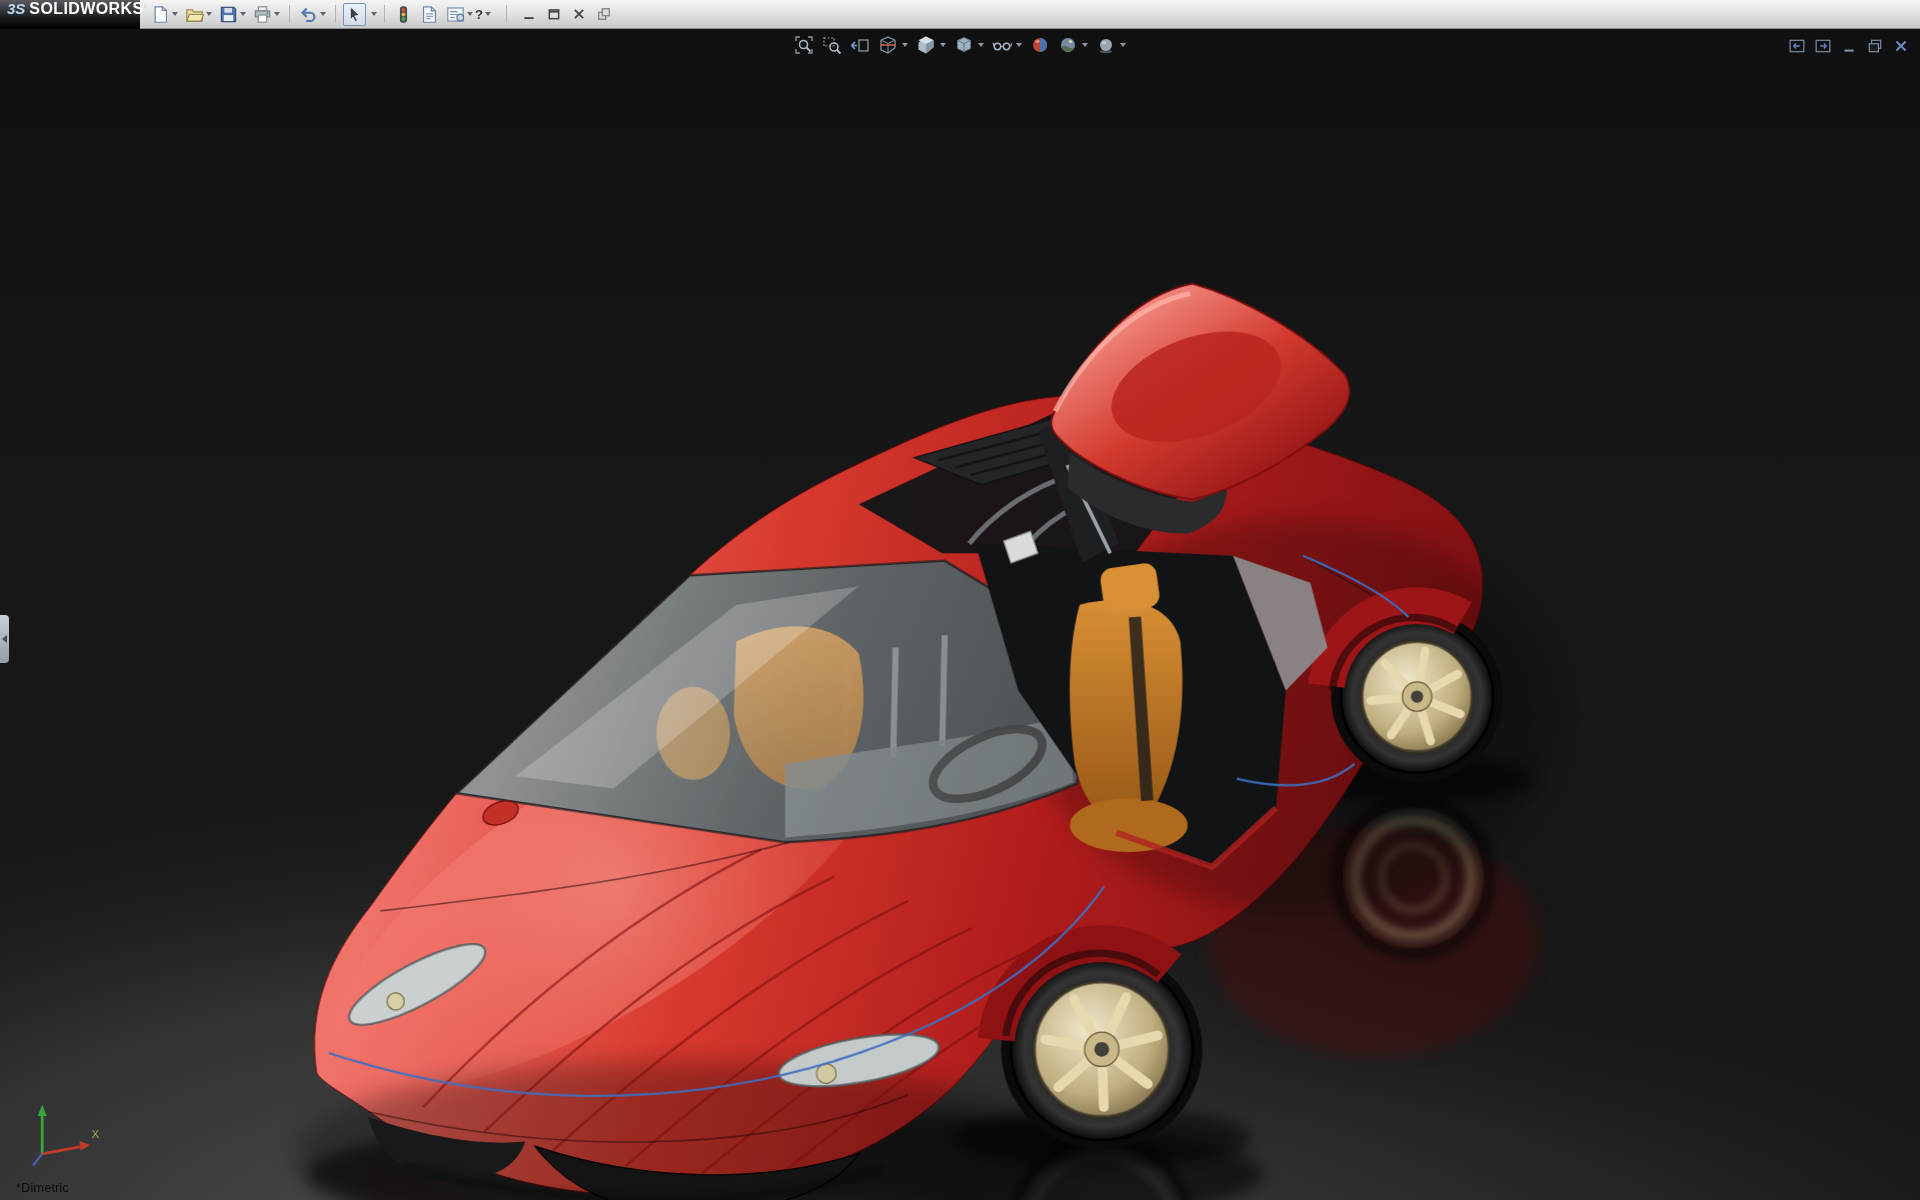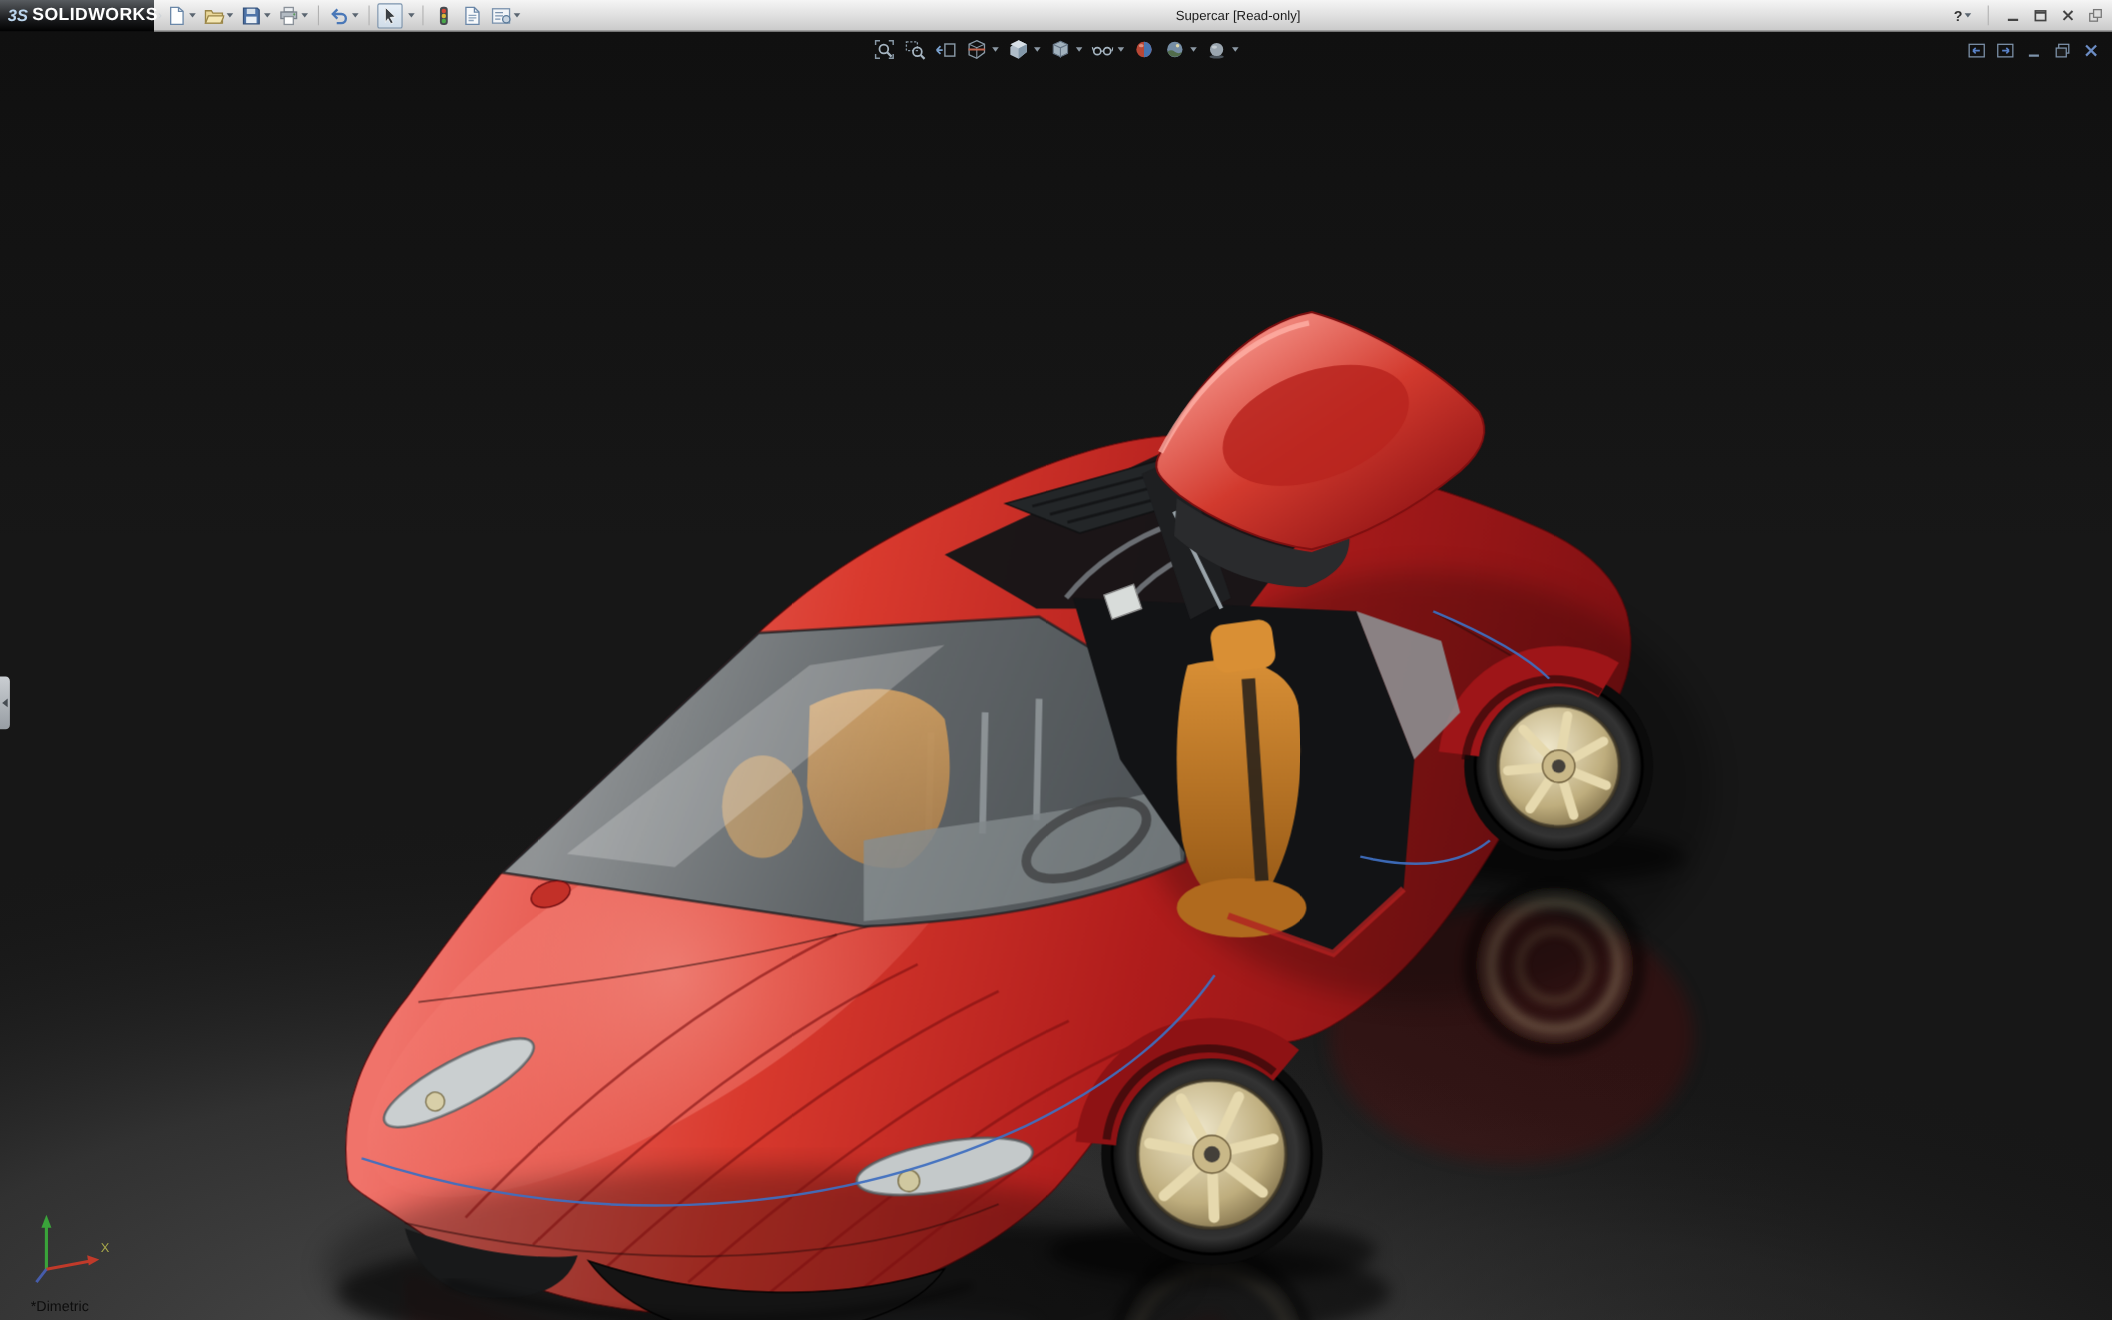--- a/index.html
+++ b/index.html
@@ -14,21 +14,21 @@
   
   .titlebar {
     height:29px; flex:0 0 29px;
     background:linear-gradient(#f5f5f5,#dedede 55%,#c9c9c9);
     border-bottom:1px solid #8e8e8e;
     display:flex; align-items:center;
   }
   .logo {
     height:29px; width:140px; flex:0 0 140px;
     background:linear-gradient(#585c60,#17181a 65%,#000);
-    display:flex; align-items:center; padding:0 7px;
+    display:flex; align-items:flex-start; padding:0 7px;
   }
   .logo-mark { color:#bcd6ee; font-style:italic; font-weight:bold; font-size:15px; margin-right:4px; }
   .brand { color:#fff; font-weight:bold; font-size:16px; letter-spacing:.4px; }
   .logo-chevron { color:#cdd3d8; margin-left:auto; font-size:11px; line-height:1; }
   .tb-tools { display:flex; align-items:center; gap:3px; padding-left:9px; }
   .tool { display:flex; align-items:center; padding:2px 2px; border-radius:2px; }
   .tool svg { width:19px; height:19px; display:block; }
   .tool.pressed { border:1px solid #7a93ad; background:linear-gradient(#eaf1f8,#cfdce8); padding:1px 1px; }
   .sep { width:1px; height:18px; background:#b2b2b2; margin:0 4px; }
   .dd { width:0; height:0; border-left:3.5px solid transparent; border-right:3.5px solid transparent;
@@ -52,21 +52,21 @@
   .doc-controls { position:absolute; top:9px; right:11px; display:flex; align-items:center; gap:10px; }
   .doc-controls .winbtn svg { width:16px; height:16px; }
 
   .splitter-tab { position:absolute; left:0; top:586px; width:9px; height:48px;
     background:linear-gradient(#caced2,#979da3); border-radius:0 4px 4px 0;
     display:flex; align-items:center; justify-content:center; }
   .splitter-tab .tri { width:0; height:0; border-top:4px solid transparent; border-bottom:4px solid transparent;
     border-right:5px solid #474d53; }
 
   .triad { position:absolute; left:24px; bottom:28px; width:78px; height:78px; }
-  .view-label { position:absolute; left:28px; bottom:5px; font-size:13px; color:#0d0d0d; }
+  .view-label { position:absolute; left:16px; bottom:5px; font-size:13px; color:#0d0d0d; }
 </style>
 </head>
 <body>
 
 <div class="app">
 
   <div class="titlebar">
     <div class="logo">
       <span class="logo-mark">3S</span>
       <span class="brand">SOLIDWORKS</span>
@@ -139,21 +139,20 @@
       <div class="tool">
         <svg viewBox="0 0 16 16">
             <rect x="1.5" y="2.5" width="13" height="11" fill="#f2f5f8" stroke="#7a92ad"></rect>
             <path d="M3.5 5.5h6M3.5 8h6M3.5 10.5h4" stroke="#7a92ad"></path>
             <circle cx="12" cy="10.5" r="2.8" fill="#c8d4e0" stroke="#5a7a9a"></circle>
           </svg>
         <span class="dd"></span>
       </div>
     </div>
 
-    <div class="tb-title">Supercar [Read-only]</div>
 
     <div class="tb-right">
       <span class="help-btn">
         <span>?</span>
         <span class="dd"></span>
       </span>
       <span class="sep"></span>
       <span class="winbtn">
         <svg viewBox="0 0 12 12">
             <path d="M2 9.5h8" stroke="#444" stroke-width="1.6"></path>

